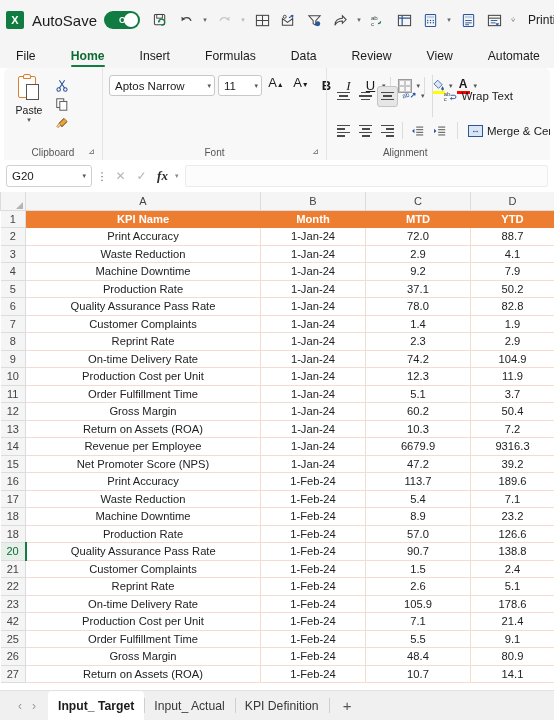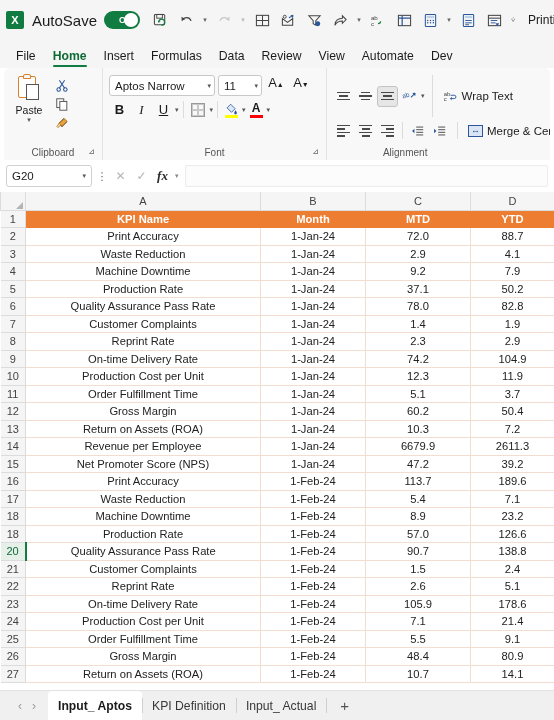--- a/index.html
+++ b/index.html
@@ -63,21 +63,21 @@
     font-size: 12px; color: #1b1b1b; margin-left: 8px; flex: 0 0 auto;
   }
 
   
   .ribbon-tabs {
     height: 28px;
     background: #f5f5f5;
     display: flex; align-items: flex-end;
     padding: 0 8px;
     flex: 0 0 28px;
-    gap: 1px;
+    gap: 19px;
     white-space: nowrap; overflow: hidden;
   }
   .rtab {
     font-size: 12.2px; color: #1b1b1b;
     padding: 2px 8px 5px 8px;
     position: relative;
     flex: 0 0 auto;
   }
   .rtab.active { font-weight: bold; color: #0e6b36; }
   .rtab.active::after {
@@ -442,21 +442,21 @@
         </div>
       </div>
     </div>
     <div class="rgroup-label">
       <span>Clipboard</span>
       <span class="dlg-launcher">⊿</span>
     </div>
   </div>
 
   <div class="rgroup" style="width:224px;">
-    <div class="rgroup-body" style="flex-direction:column;">
+    <div class="rgroup-body" style="flex-direction:row;">
       <div class="font-row1">
         <div class="font-name-box">
           <span>Aptos Narrow</span>
           <span class="box-caret">▾</span>
         </div>
         <div class="font-size-box">
           <span>11</span>
           <span class="box-caret">▾</span>
         </div>
         <div class="grow-btn">
@@ -722,21 +722,21 @@
           <td class="cell">Return on Assets (ROA)</td>
           <td class="cell">1-Jan-24</td>
           <td class="cell">10.3</td>
           <td class="cell">7.2</td>
         </tr>
         <tr class="">
           <td class="rowhdr">14</td>
           <td class="cell">Revenue per Employee</td>
           <td class="cell">1-Jan-24</td>
           <td class="cell">6679.9</td>
-          <td class="cell">2611.3</td>
+          <td class="cell">9316.3</td>
         </tr>
         <tr class="">
           <td class="rowhdr">15</td>
           <td class="cell">Net Promoter Score (NPS)</td>
           <td class="cell">1-Jan-24</td>
           <td class="cell">47.2</td>
           <td class="cell">39.2</td>
         </tr>
         <tr class="">
           <td class="rowhdr">16</td>
@@ -788,21 +788,21 @@
           <td class="cell">5.1</td>
         </tr>
         <tr class="">
           <td class="rowhdr">23</td>
           <td class="cell">On-time Delivery Rate</td>
           <td class="cell">1-Feb-24</td>
           <td class="cell">105.9</td>
           <td class="cell">178.6</td>
         </tr>
         <tr class="">
-          <td class="rowhdr">24</td>
+          <td class="rowhdr">42</td>
           <td class="cell">Production Cost per Unit</td>
           <td class="cell">1-Feb-24</td>
           <td class="cell">7.1</td>
           <td class="cell">21.4</td>
         </tr>
         <tr class="">
           <td class="rowhdr">25</td>
           <td class="cell">Order Fulfillment Time</td>
           <td class="cell">1-Feb-24</td>
           <td class="cell">5.5</td>
@@ -824,17 +824,17 @@
         </tr>
       </tbody>
   </table>
 </div>
 
 <div class="tabbar">
   <div class="navarrows">
     <span class="navarrow">‹</span>
     <span class="navarrow">›</span>
   </div>
-  <div class="sheettab active">Input_ Aptos</div>
+  <div class="sheettab active">Input_ Target</div>
+  <div class="sheettab">Input_ Actual</div>
   <div class="sheettab">KPI Definition</div>
-  <div class="sheettab">Input_ Actual</div>
   <div class="addsheet">+</div>
 </div>
 
 </body></html>

